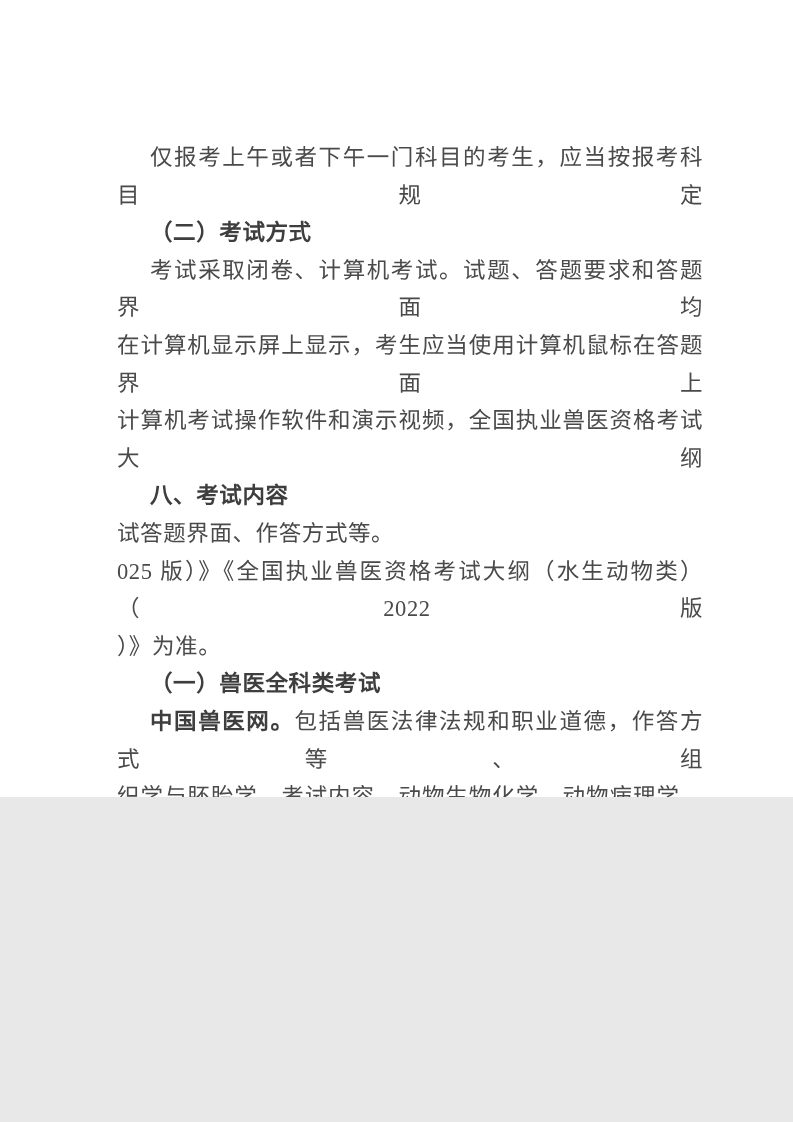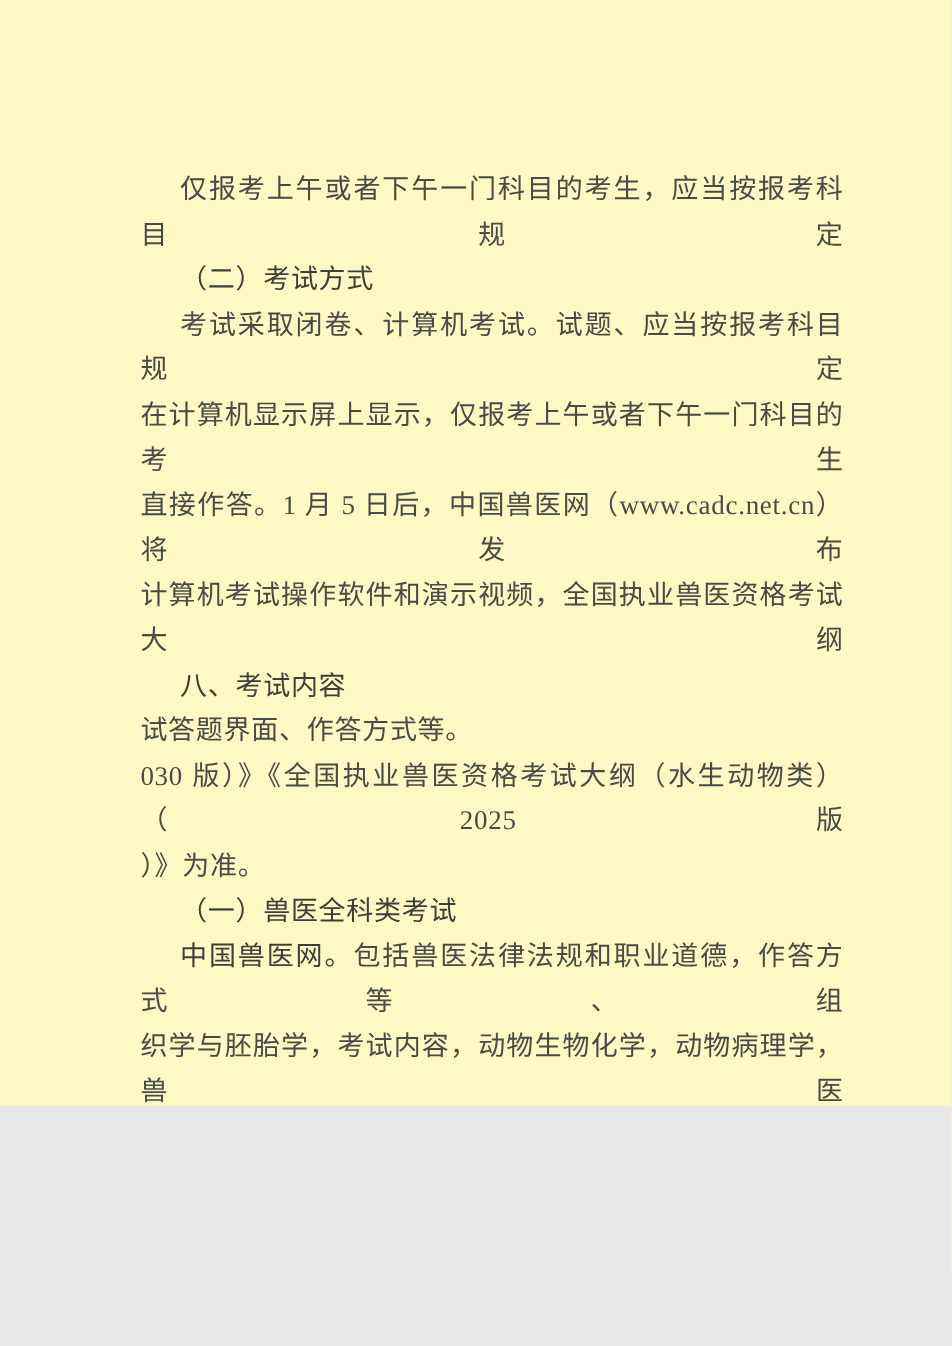--- a/index.html
+++ b/index.html
@@ -3,23 +3,23 @@
 <meta charset="utf-8">
 <style>
   html, body {
     margin: 0;
     padding: 0;
     background: #e8e8e8;
   }
   .page {
     position: relative;
     width: 793px;
-    height: 922px;
+    height: 797px;
     margin: 0 auto;
-    background: #fef9c3;
+    background: #ffffff;
     overflow: hidden;
     font-family: "Liberation Serif", "DejaVu Serif", serif;
   }
   .content {
     position: absolute;
     left: 117px;
     top: 139px;
     width: 586px;
   }
   .line {
@@ -32,21 +32,21 @@
   }
   .line.justify {
     text-align: justify;
     text-align-last: justify;
     text-justify: inter-ideograph;
   }
   .line.indent {
     text-indent: 33px;
   }
   .line .bold {
-    font-weight: normal;
+    font-weight: bold;
     color: #3e3e3e;
   }
   .line.heading-kai {
     font-weight: bold;
     color: #3a3a3a;
   }
   .line.heading-hei {
     font-weight: bold;
     font-family: "Liberation Sans", "DejaVu Sans", sans-serif;
     color: #474747;
@@ -61,27 +61,26 @@
     font-family: "Liberation Serif", "DejaVu Serif", serif;
   }
 </style>
 </head>
 <body>
 
 <div class="page">
   <div class="content" id="doc-content">
       <div class="line body indent justify"><span>仅报考上午或者下午一门科目的考生，应当按报考科目规定</span></div>
       <div class="line heading-kai indent"><span class="bold">（二）考试方式</span></div>
-      <div class="line body indent justify"><span>考试采取闭卷、计算机考试。试题、应当按报考科目规定</span></div>
-      <div class="line body justify"><span>在计算机显示屏上显示，仅报考上午或者下午一门科目的考生</span></div>
-      <div class="line body justify"><span>直接作答。1 月 5 日后，中国兽医网（www.cadc.net.cn）将发布</span></div>
+      <div class="line body indent justify"><span>考试采取闭卷、计算机考试。试题、答题要求和答题界面均</span></div>
+      <div class="line body justify"><span>在计算机显示屏上显示，考生应当使用计算机鼠标在答题界面上</span></div>
       <div class="line body justify"><span>计算机考试操作软件和演示视频，全国执业兽医资格考试大纲</span></div>
       <div class="line heading-hei indent"><span class="bold">八、考试内容</span></div>
       <div class="line body"><span>试答题界面、作答方式等。</span></div>
-      <div class="line body justify"><span>030 版）》《全国执业兽医资格考试大纲（水生动物类）（2025 版</span></div>
+      <div class="line body justify"><span>025 版）》《全国执业兽医资格考试大纲（水生动物类）（2022 版</span></div>
       <div class="line body"><span>）》为准。</span></div>
       <div class="line heading-kai indent"><span class="bold">（一）兽医全科类考试</span></div>
       <div class="line body indent justify"><span class="bold">中国兽医网。</span><span>包括兽医法律法规和职业道德，作答方式等、组</span></div>
       <div class="line body justify"><span>织学与胚胎学，考试内容，动物生物化学，动物病理学，兽医</span></div>
       <div class="line body"><span>药理学。</span></div>
       <div class="line body indent justify"></div>
     </div>
   <div class="footer">－ 6 －</div>
 </div>
 

